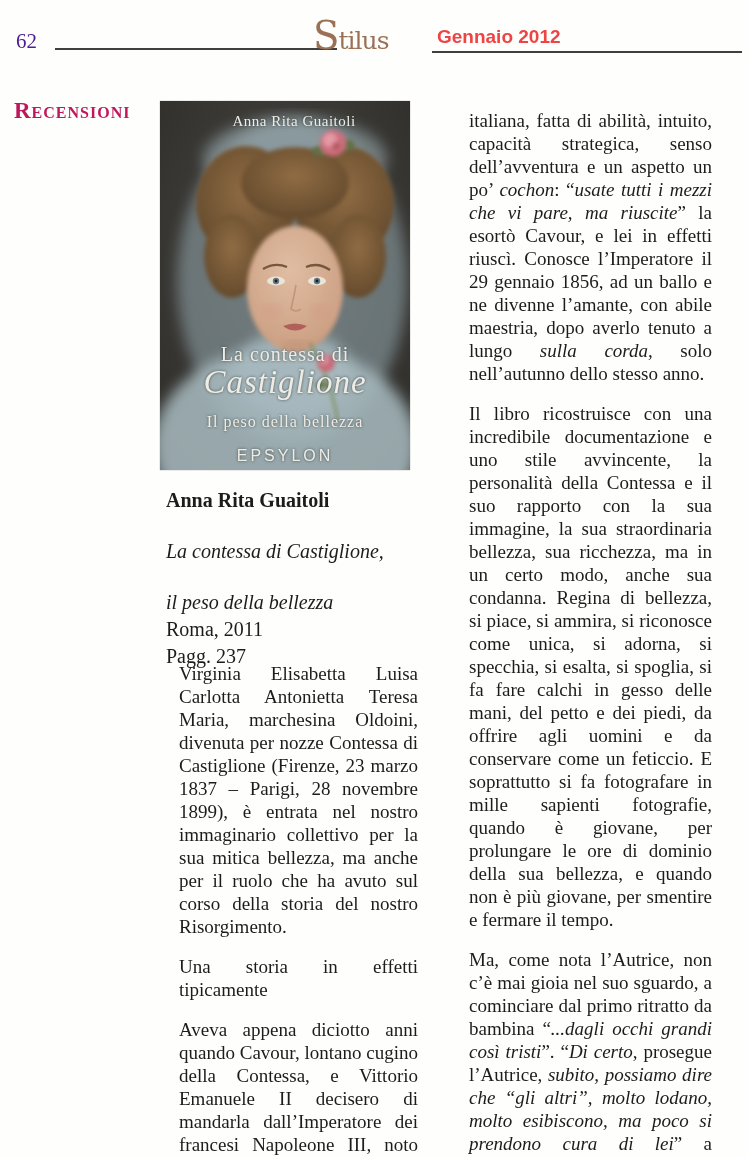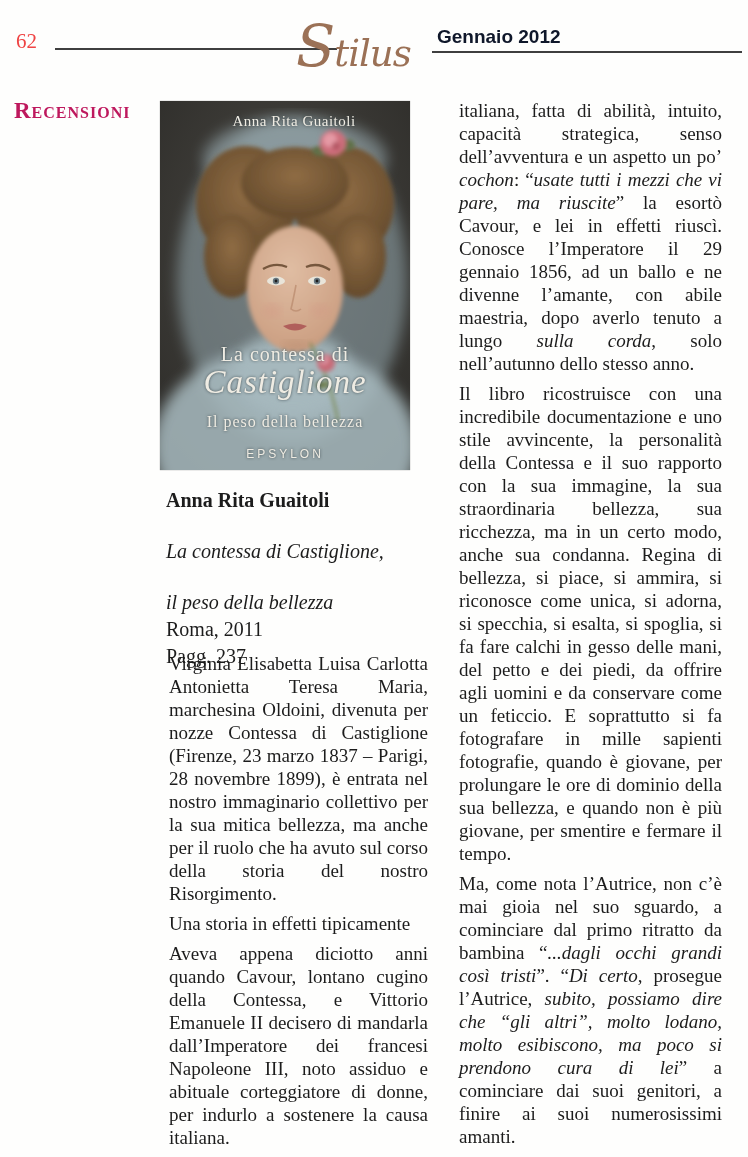--- a/index.html
+++ b/index.html
@@ -4,34 +4,34 @@
 <style>
   html,body{margin:0;padding:0;}
   body{
     width:748px;height:1157px;background:#ffffff;
     font-family:"Liberation Serif", serif;color:#1c1c1c;
     position:relative;overflow:hidden;
   }
   .page{position:absolute;inset:0;background:#fefefd;}
 
   
-  .page-num{position:absolute;left:16px;top:29px;font-size:21px;color:#ef4444;}
+  .page-num{position:absolute;left:16px;top:29px;font-size:21px;color:#4c1d95;}
   .rule{position:absolute;height:2px;background:#3f3f3f;}
   .rule-left{left:55px;top:48px;width:282px;}
   .rule-right{left:432px;top:51px;width:310px;}
   .magazine-logo{
-    position:absolute;left:296px;top:13px;
-    font-family:"DejaVu Serif", serif;font-style:italic;
-    font-size:37px;color:#9b7156;letter-spacing:-1px;
+    position:absolute;left:313px;top:13px;
+    font-family:"DejaVu Serif", serif;
+    font-size:25px;color:#9b7156;letter-spacing:-1px;
   }
   .magazine-logo::first-letter{font-size:1.55em;}
   .issue-date{
     position:absolute;left:437px;top:26px;
     font-family:"Liberation Sans", sans-serif;font-weight:bold;
-    font-size:19px;color:#0f172a;
+    font-size:19px;color:#ef4444;
   }
 
   
   .section-label{
     position:absolute;left:14px;top:98px;
     font-variant:small-caps;font-weight:bold;
     font-size:23px;letter-spacing:1px;color:#be185d;
   }
 
   
@@ -41,30 +41,30 @@
   }
   .cover svg{position:absolute;inset:0;}
   .cover .ctext{
     position:absolute;left:0;right:0;text-align:center;
     color:#efece3;text-shadow:0 0 3px rgba(40,50,55,.8);
   }
   .cover-author{top:12px;font-size:15px;padding-left:18px;letter-spacing:.5px;}
   .cover-title1{top:242px;font-size:20px;letter-spacing:1px;}
   .cover-title2{top:263px;font-size:33px;font-style:italic;letter-spacing:1px;}
   .cover-subtitle{top:312px;font-size:16px;letter-spacing:1px;}
-  .cover-publisher{top:346px;font-size:12px;letter-spacing:3px;font-family:"Liberation Sans", sans-serif;}
+  .cover-publisher{top:346px;font-size:16px;letter-spacing:3px;font-family:"Liberation Sans", sans-serif;}
 
   
   .book-info{position:absolute;left:166px;top:487px;font-size:20px;line-height:27px;}
   .book-info .bold{font-weight:bold;}
   .book-info .ital{font-style:italic;margin-top:24px;}
 
   
   .col{position:absolute;font-size:19px;line-height:23px;text-align:justify;}
-  .col p{margin:7px;}
+  .col p{margin:17px;}
   #left-col{left:162px;top:645px;width:273px;}
   #left-col p:last-child{text-align-last:justify;}
   #right-col{left:452px;top:92px;width:277px;}
 </style>
 </head>
 <body>
 
 <div class="page">
 
   <div>

